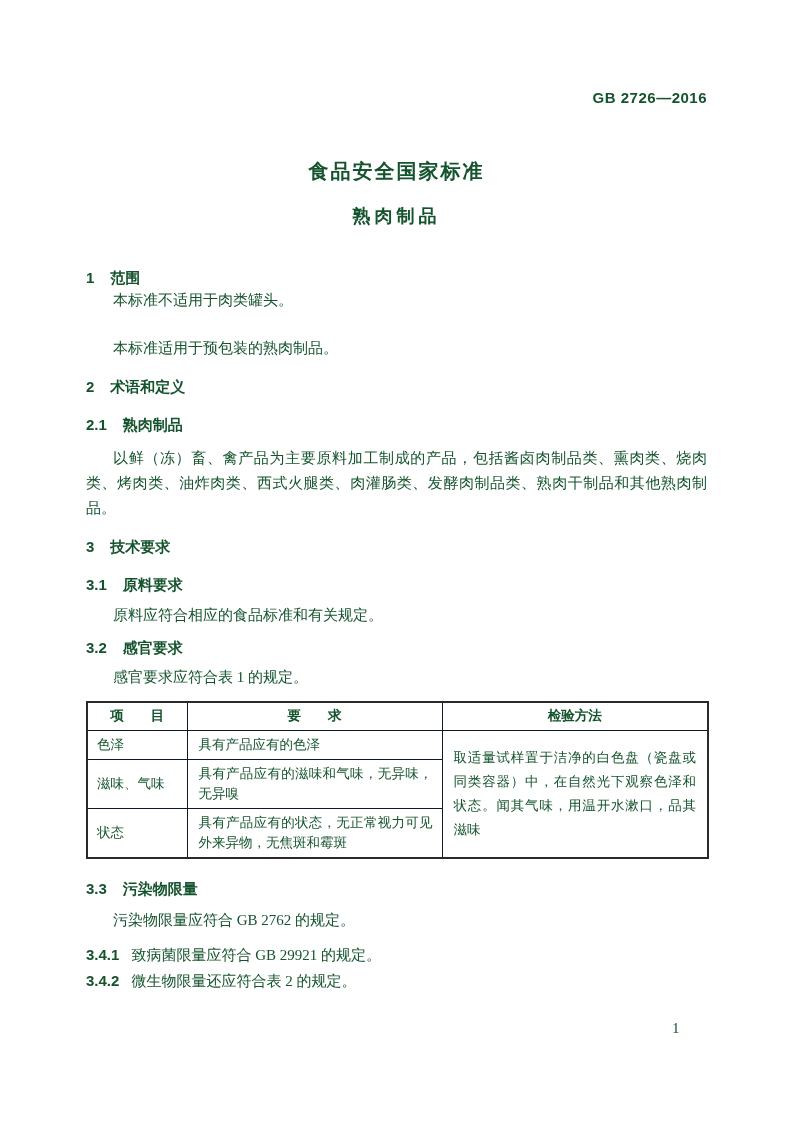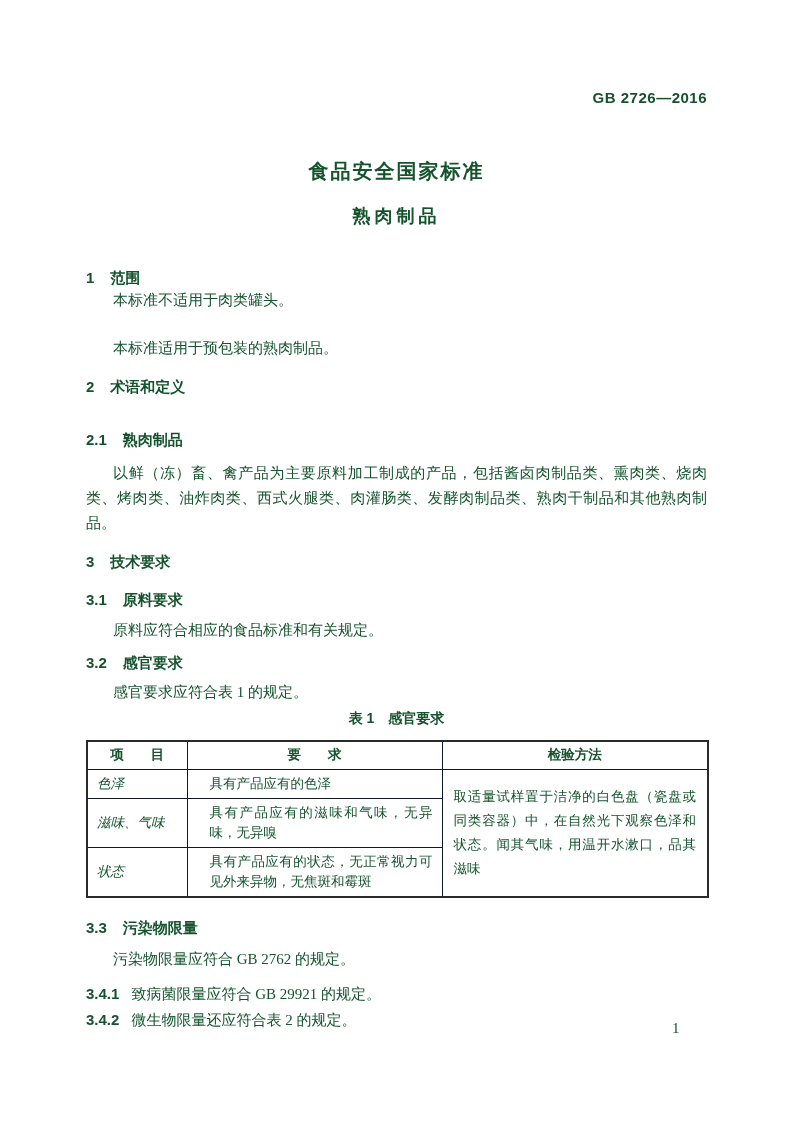--- a/index.html
+++ b/index.html
@@ -48,21 +48,21 @@
   
   .sec {
     font-family: "Liberation Sans", sans-serif;
     font-weight: bold;
     font-size: 15px;
     line-height: 21px;
   }
   .sec .num { margin-right: 16px; }
   .h-s1  { margin-top: 39px; }
   .h-s2  { margin-top: 15px; }
-  .h-s21 { margin-top: 32px; }
+  .h-s21 { margin-top: 17px; }
   .h-s3  { margin-top: 15px; }
   .h-s31 { margin-top: 17px; }
   .h-s32 { margin-top: 9px;  }
   .h-s33 { margin-top: 19px; }
   .h-s34 { margin-top: 10px; }
   
   .body {
     font-size: 15px;
     line-height: 25px;
     text-align: justify;
@@ -108,22 +108,22 @@
     border: 1px solid #0f172a;
     vertical-align: middle;
   }
   .t1 th {
     height: 28px;
     font-weight: 600;
     text-align: center;
     font-size: 13.5px;
   }
   .t1 td { line-height: 20px; }
-  .t1 .c1 { padding: 4px 6px 4px 9px; height: 28px; font-style: italic; }
-  .t1 .c2 { padding: 4px 9px 4px 22px; height: 28px; text-align: justify; }
+  .t1 .c1 { padding: 4px 6px 4px 9px; height: 28px; }
+  .t1 .c2 { padding: 4px 9px 4px 11px; height: 28px; text-align: justify; }
   .t1 .c3 {
     padding: 13px 11px;
     text-align: justify;
     line-height: 24px;
   }
   .t1 .r3 .c1, .t1 .r3 .c2 { height: 38px; }
   
   .pagenum {
     position: absolute;
     top: 1018px;
@@ -163,21 +163,20 @@
     <div class="sec h-s31">
       <span class="num">3.1</span><span>原料要求</span>
     </div>
     <p class="body indent p-s31">原料应符合相应的食品标准和有关规定。</p>
 
     <div class="sec h-s32">
       <span class="num">3.2</span><span>感官要求</span>
     </div>
     <p class="body indent p-s32">感官要求应符合表 1 的规定。</p>
 
-    <div class="caption">表 1　感官要求</div>
 
     <table class="t1">
       <colgroup>
         <col style="width:100px">
         <col style="width:255px">
         <col style="width:266px">
       </colgroup>
       <thead>
         <tr>
           <th>项　　目</th>

